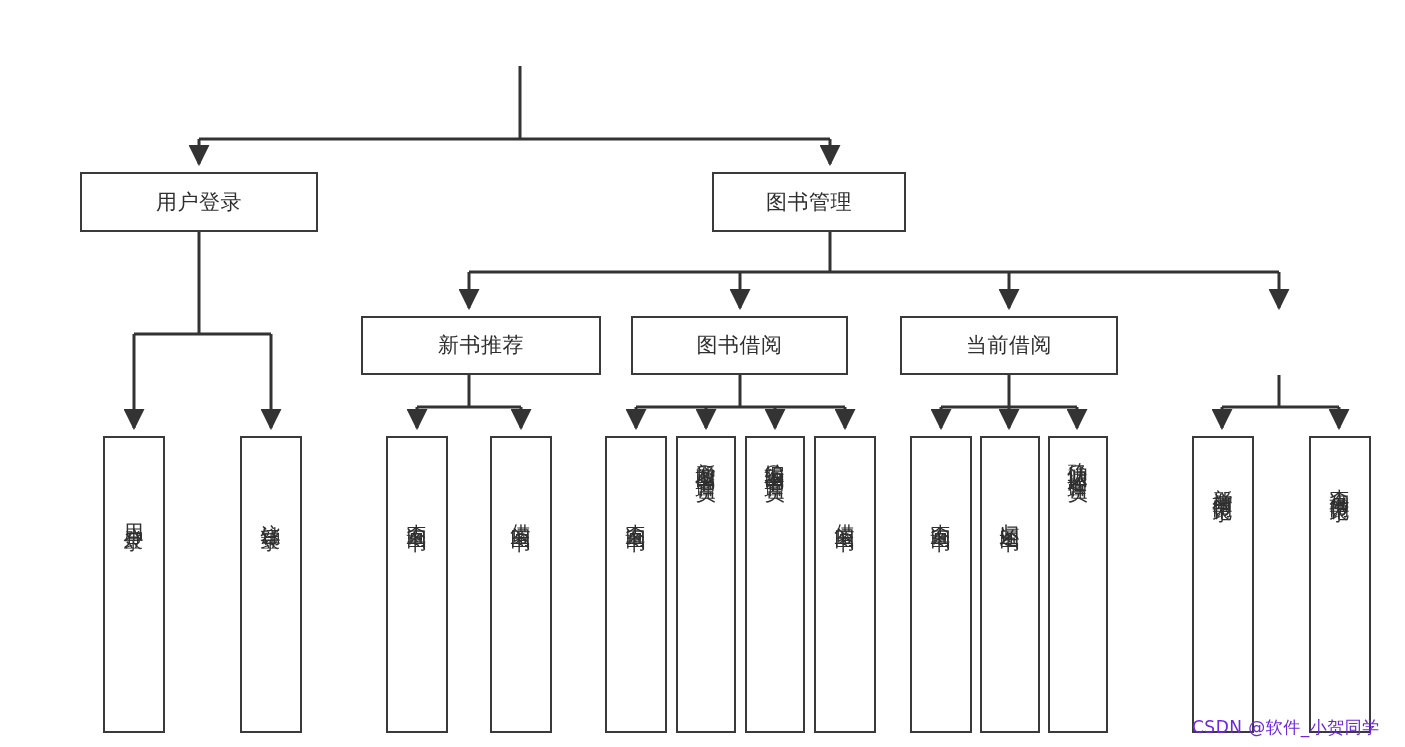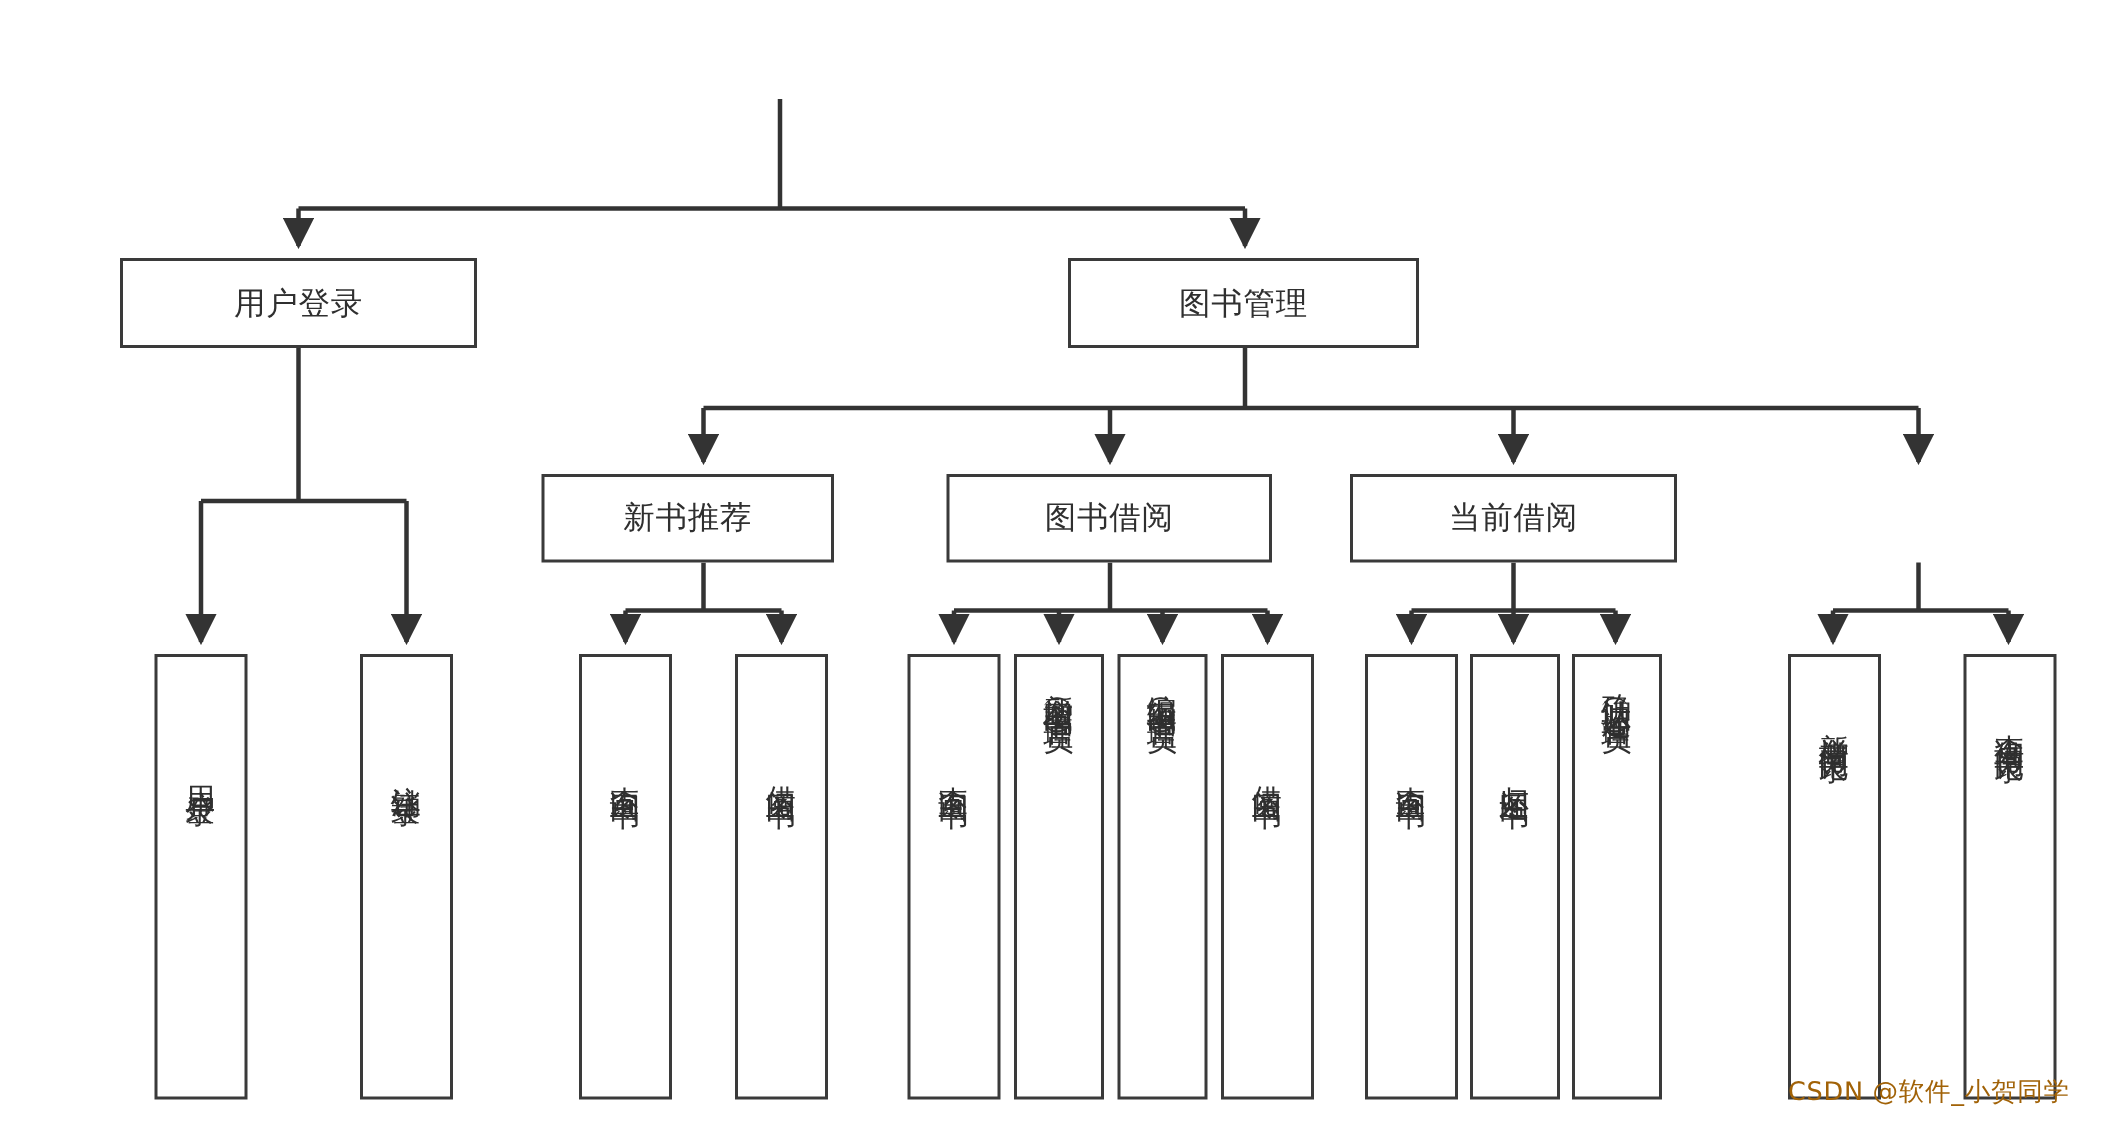--- a/index.html
+++ b/index.html
@@ -52,21 +52,21 @@
   .node.vertical .label {
     writing-mode: vertical-rl;
     text-orientation: upright;
     font-size: 20px;
     letter-spacing: 3px;
     line-height: 1;
     white-space: nowrap;
   }
   .watermark {
     position: absolute;
-    color: #a16207;
+    color: #6d28d9;
     font-size: 17px;
     letter-spacing: 0.5px;
     white-space: nowrap;
     z-index: 3;
     pointer-events: none;
   }
 </style>
 </head>
 <body>
 
@@ -119,25 +119,25 @@
       <path d="M 1222 407 L 1339 407"></path>
       <path d="M 1222 407 L 1222 428" marker-end="url(#arrow)"></path>
       <path d="M 1339 407 L 1339 428" marker-end="url(#arrow)"></path>
     </g>
   </svg>
 
 
   <div class="node horizontal" style="left:80px; top:172px; width:238px; height:60px;">
     <span class="label">用户登录</span>
   </div>
-  <div class="node horizontal" style="left:712px; top:172px; width:234px; height:60px;">
+  <div class="node horizontal" style="left:712px; top:172px; width:194px; height:60px;">
     <span class="label">图书管理</span>
   </div>
 
-  <div class="node horizontal" style="left:361px; top:316px; width:195px; height:59px;">
+  <div class="node horizontal" style="left:361px; top:316px; width:240px; height:59px;">
     <span class="label">新书推荐</span>
   </div>
   <div class="node horizontal" style="left:631px; top:316px; width:217px; height:59px;">
     <span class="label">图书借阅</span>
   </div>
   <div class="node horizontal" style="left:900px; top:316px; width:218px; height:59px;">
     <span class="label">当前借阅</span>
   </div>
 
   <div class="node vertical" style="left:103px; top:436px; width:62px; height:297px; padding-top:70px;">

